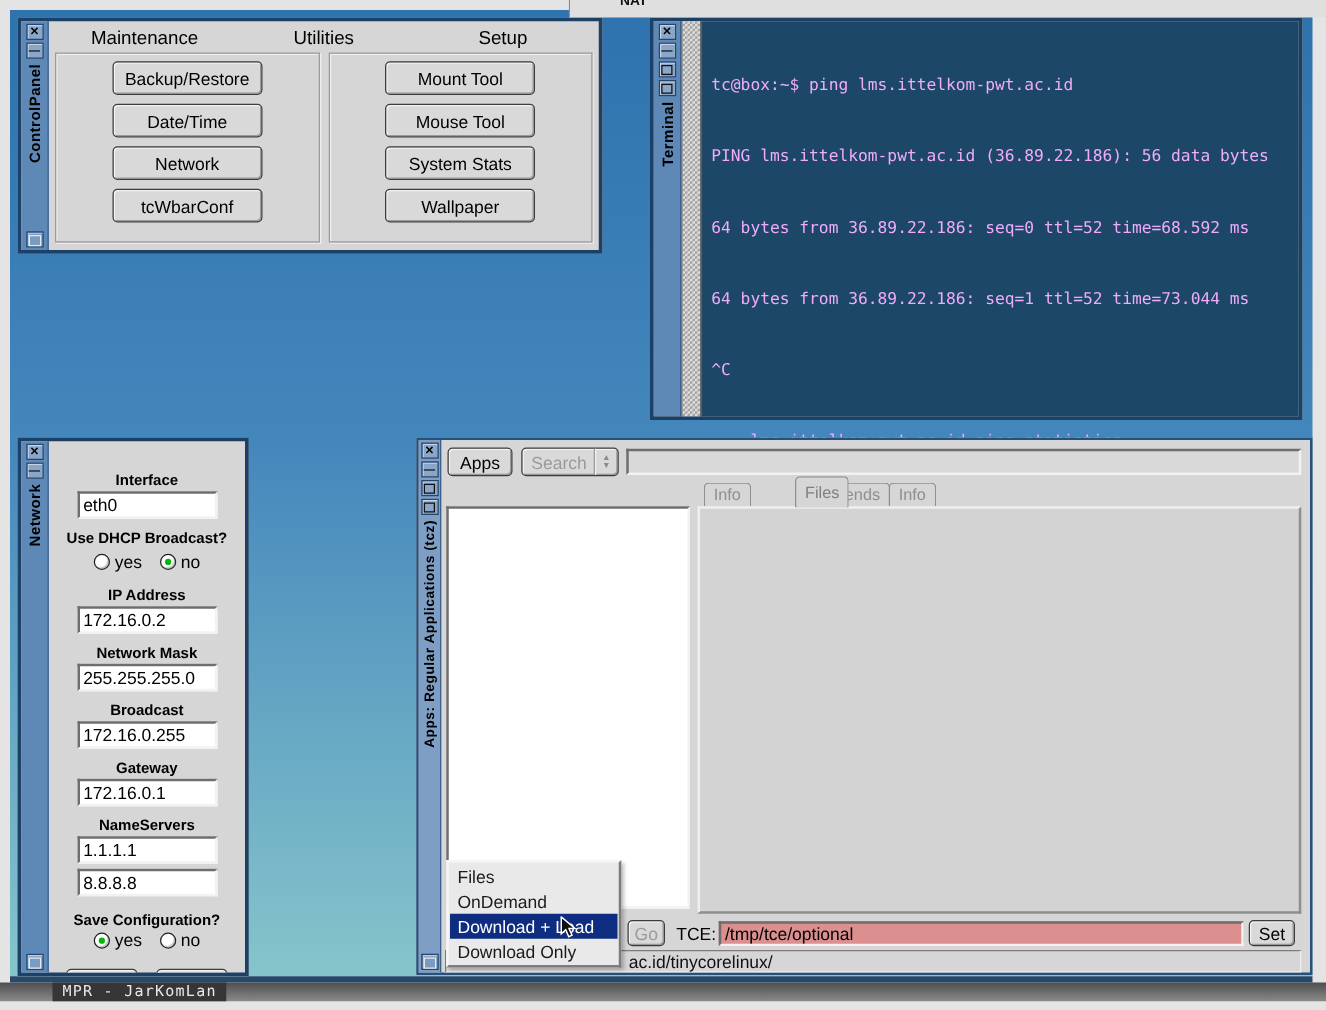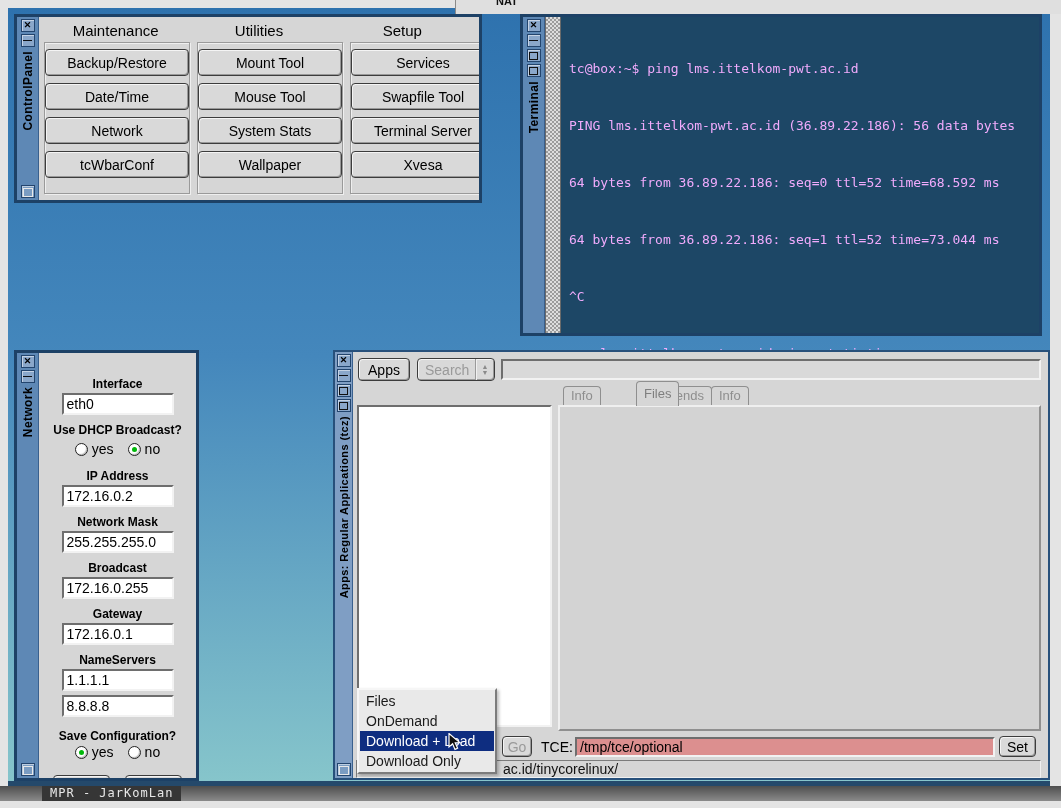--- a/index.html
+++ b/index.html
@@ -80,21 +80,21 @@
   #cp .content { padding:3px 5px; }
   .cp-headers { display:flex; }
   .cp-headers div { flex:1; text-align:center; font-size:15px; padding:2px 0 3px; }
   .cp-groups { display:flex; gap:7px; }
   .cp-group {
     flex:1; border:1px solid #9a9a9a;
     box-shadow: inset 1px 1px 0 #efefef, 1px 1px 0 #efefef;
     padding:6px 0 7px; display:flex; flex-direction:column; gap:7px; align-items:center;
     height:152px;
   }
-  .cp-group .btn { width:144px; height:27px; }
+  .cp-group .btn { width:120px; height:27px; }
 
   
   #term { left:520px; top:14px; width:522px; height:322px; }
   .scrollbar {
     flex:0 0 16px; width:16px; border-left:1px solid #6a6a6a; border-right:1px solid #6a6a6a;
     background-image:
       linear-gradient(45deg,#9c9c9c 25%,transparent 25%,transparent 75%,#9c9c9c 75%),
       linear-gradient(45deg,#9c9c9c 25%,#dedede 25%,#dedede 75%,#9c9c9c 75%);
     background-position:0 0,2px 2px; background-size:4px 4px;
   }
@@ -204,26 +204,20 @@
         <div class="btn">Backup/Restore</div>
         <div class="btn">Date/Time</div>
         <div class="btn">Network</div>
         <div class="btn">tcWbarConf</div>
       </div>
       <div class="cp-group">
         <div class="btn">Mount Tool</div>
         <div class="btn">Mouse Tool</div>
         <div class="btn">System Stats</div>
         <div class="btn">Wallpaper</div>
-      </div>
-      <div class="cp-group">
-        <div class="btn">Services</div>
-        <div class="btn">Swapfile Tool</div>
-        <div class="btn">Terminal Server</div>
-        <div class="btn">Xvesa</div>
       </div>
     </div>
   </div>
 </div>
 
 <div class="window" id="term">
   <div class="vtitle">
     <div class="wbtn">✕</div>
     <div class="wbtn">—</div>
     <div class="wbtn box"></div>

